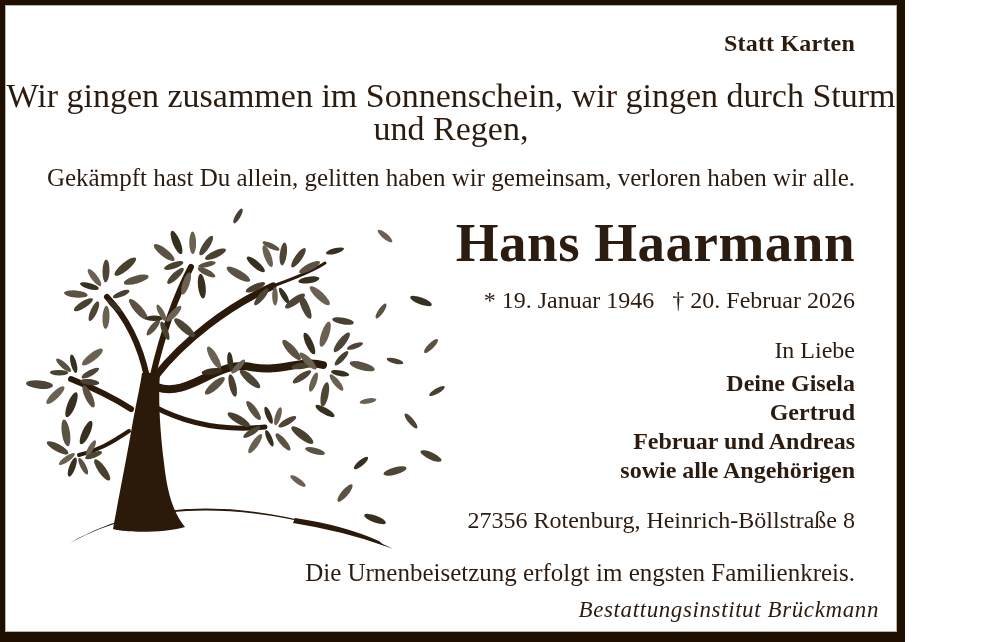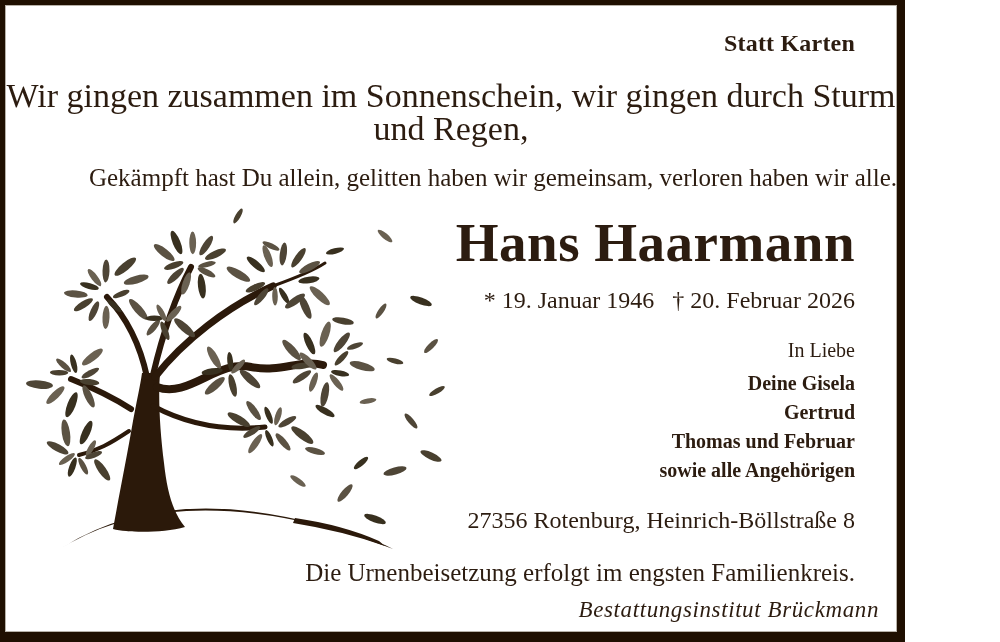--- a/index.html
+++ b/index.html
@@ -12,24 +12,24 @@
     border-width:5px 8px 10px 5px;
     box-shadow: inset 0 0 0 1px #b7b1a8;
     overflow:hidden;
     font-family:"Liberation Serif","DejaVu Serif",serif;
     color:#2c1c10;
   }
   .abs{position:absolute;}
   .right-al{right:42px;text-align:right;}
   .statt{top:25px;font-size:24px;font-weight:bold;letter-spacing:.2px;}
   .epigraph{left:0;right:0;top:74px;text-align:center;font-size:34px;line-height:33px;}
-  .epigraph2{left:0;right:0;top:156px;text-align:right;font-size:25px;line-height:33px;}
+  .epigraph2{left:0;right:0;top:156px;text-align:center;font-size:25px;line-height:33px;}
   .deceased-name{top:198px;font-size:55px;line-height:80px;font-weight:bold;letter-spacing:.5px;white-space:nowrap;}
   .dates{top:282px;font-size:24px;white-space:nowrap;}
-  .liebe-block{top:331px;font-size:20px;line-height:29px;}
+  .liebe-block{top:331px;font-size:24px;line-height:29px;}
   .liebe-block .closing{margin-bottom:4px;font-weight:normal;}
   .liebe-block .mourner{font-weight:bold;}
   .address{top:502px;font-size:24px;white-space:nowrap;}
   .urn{top:554px;font-size:25px;white-space:nowrap;}
   .funeral-home{top:592px;right:18px;font-size:23px;font-style:italic;letter-spacing:.6px;white-space:nowrap;}
   .tree{left:8px;top:196px;width:470px;height:382px;}
 </style>
 </head>
 <body>
 
@@ -44,21 +44,21 @@
   <div class="abs epigraph2">Gekämpft hast Du allein, gelitten haben wir gemeinsam, verloren haben wir alle.</div>
 
   <div class="abs right-al deceased-name">Hans Haarmann</div>
 
   <div class="abs right-al dates">* 19. Januar 1946  † 20. Februar 2026</div>
 
   <div class="abs right-al liebe-block">
     <div class="closing">In Liebe</div>
     <div class="mourner">Deine Gisela</div>
     <div class="mourner">Gertrud</div>
-    <div class="mourner">Thomas und Februar</div>
+    <div class="mourner">Februar und Andreas</div>
     <div class="mourner">sowie alle Angehörigen</div>
   </div>
 
   <div class="abs right-al address">27356 Rotenburg, Heinrich-Böllstraße 8</div>
 
   <div class="abs right-al urn">Die Urnenbeisetzung erfolgt im engsten Familienkreis.</div>
 
   <div class="abs funeral-home">Bestattungsinstitut Brückmann</div>
 
   <svg class="abs tree" id="tree-svg" viewBox="0 0 470 382" xmlns="http://www.w3.org/2000/svg" aria-hidden="true">

